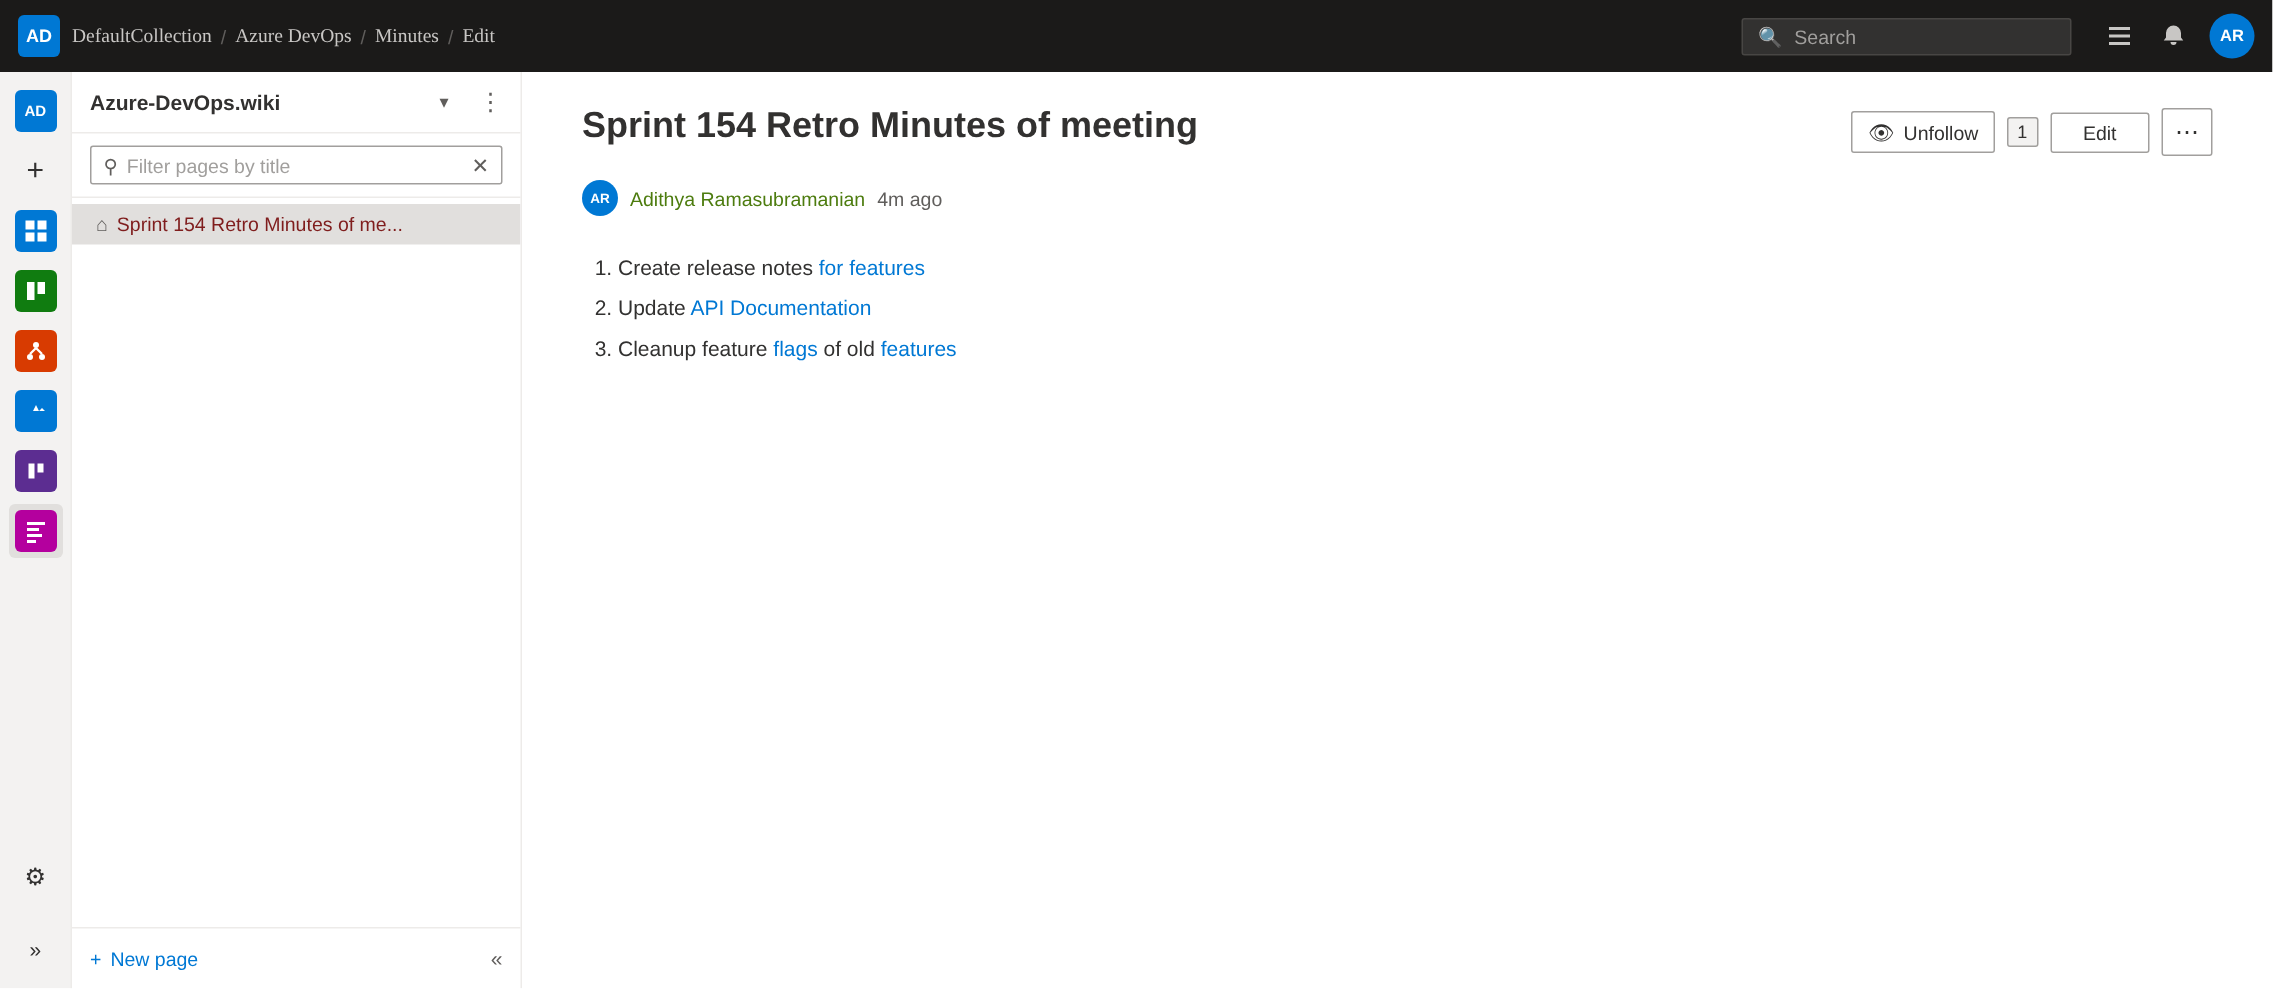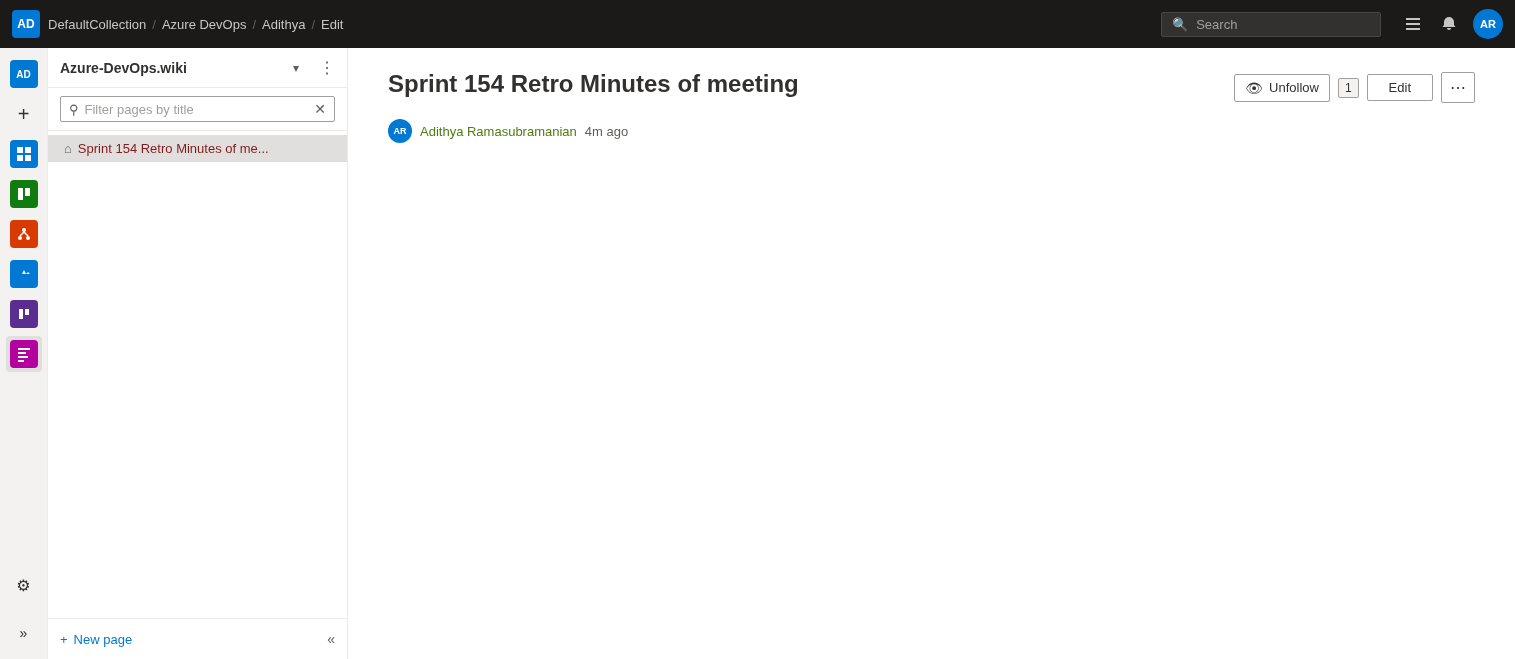--- a/index.html
+++ b/index.html
@@ -20,21 +20,21 @@
       background: #0078d4;
       border-radius: 4px;
       display: flex; align-items: center; justify-content: center;
       color: white; font-weight: bold; font-size: 12px;
       flex-shrink: 0;
     }
     .breadcrumb {
       display: flex; align-items: center; gap: 6px;
       color: #c8c6c4; font-size: 13px;
     }
-    .breadcrumb a { color: #c8c6c4; text-decoration: none; }
+    .breadcrumb a { color: #c8c6c4; text-decoration: none; font-family: Liberation Serif, serif; }
     .breadcrumb-sep { color: #605e5c; }
     .top-nav-spacer { flex: 1; }
     .search-box {
       display: flex; align-items: center;
       background: #323130;
       border: 1px solid #484644;
       border-radius: 2px;
       padding: 4px 10px;
       gap: 8px;
       width: 220px;
@@ -261,21 +261,21 @@
 
 <div class="top-nav">
   <div class="top-nav-logo">
     <span>AD</span>
   </div>
   <nav class="breadcrumb">
     <a href="#">DefaultCollection</a>
     <span class="breadcrumb-sep">/</span>
     <a href="#">Azure DevOps</a>
     <span class="breadcrumb-sep">/</span>
-    <a href="#">Adithya</a>
+    <a href="#">Minutes</a>
     <span class="breadcrumb-sep">/</span>
     <a href="#">Edit</a>
   </nav>
   <div class="top-nav-spacer"></div>
   <div class="search-box">
     <span style="color:#a19f9d;font-size:13px;">🔍</span>
     <input type="text" placeholder="Search" style="">
   </div>
   <div class="nav-icons">
     <button class="nav-icon-btn" title="List view">
@@ -420,14 +420,25 @@
     </div>
 
     <div class="author-row">
       <div class="author-avatar">
         <span>AR</span>
       </div>
       <span class="author-name">Adithya Ramasubramanian</span>
       <span class="author-time">4m ago</span>
     </div>
 
+    <ol class="action-list">
+      <li>
+        <span>Create release notes </span><span class="link-text">for features</span>
+      </li>
+      <li>
+        <span>Update </span><span class="link-text">API Documentation</span>
+      </li>
+      <li>
+        <span>Cleanup feature </span><span class="link-text">flags</span><span> of old </span><span class="link-text">features</span>
+      </li>
+    </ol>
   </div>
 </div>
 
 </body></html>

